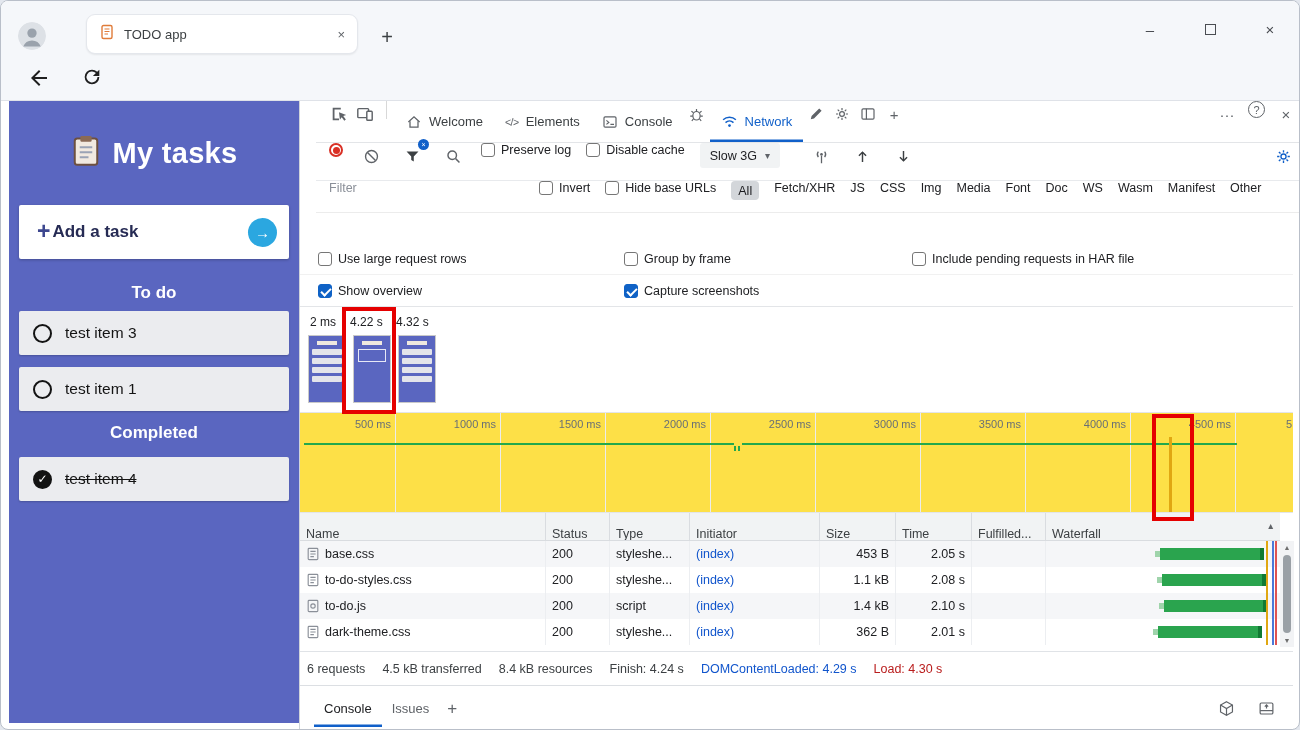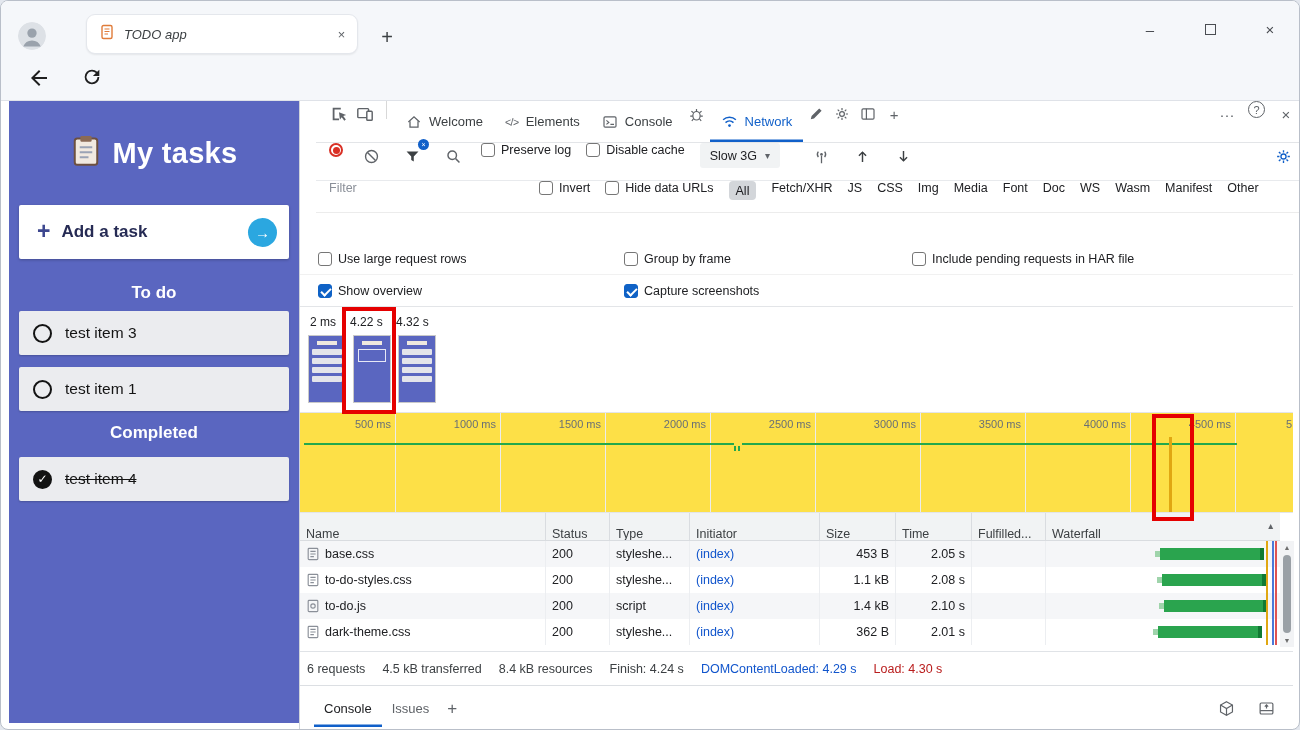--- a/index.html
+++ b/index.html
@@ -3,21 +3,21 @@
 <meta charset="utf-8">
 <style>
   * { margin:0; padding:0; box-sizing:border-box; }
   html,body { width:1300px; height:730px; overflow:hidden; }
   body { font-family:"Liberation Sans","DejaVu Sans",sans-serif; background:#e3e7ee; }
   .window { position:relative; width:1300px; height:730px; background:#fff; border:1px solid #b9bfc9; border-radius:8px; overflow:hidden; }
 
   
   .chrome { position:absolute; left:0; top:0; width:100%; height:100px; background:#f5f7fa; border-bottom:1px solid #dfe2e8; }
   .avatar { position:absolute; left:17px; top:21px; width:28px; height:28px; border-radius:50%; overflow:hidden; }
-  .btab { position:absolute; left:85px; top:13px; width:272px; height:40px; background:#fff; border:1px solid #e4e7ec; border-radius:9px; box-shadow:0 1px 2px rgba(0,0,0,.07); display:flex; align-items:center; gap:9px; padding:2px 12px;font-style:italic; }
+  .btab { position:absolute; left:85px; top:13px; width:272px; height:40px; background:#fff; border:1px solid #e4e7ec; border-radius:9px; box-shadow:0 1px 2px rgba(0,0,0,.07); display:flex; align-items:center; gap:9px; padding:2px 12px; }
   .btab-title { font-size:13px; color:#3c4043; flex:1; white-space:nowrap; overflow:hidden; }
   .tclose { font-size:13px; color:#5f6368; cursor:default; }
   .newtab { position:absolute; left:372px; top:22px; width:28px; height:28px; display:flex; align-items:center; justify-content:center; font-size:20px; color:#3c4043; }
   .wctrls { position:absolute; right:14px; top:14px; display:flex; align-items:center; gap:30px; color:#4a4d52; }
   .wc { width:30px; height:28px; display:flex; align-items:center; justify-content:center; font-size:15px; }
   .maxbox { width:11px; height:11px; border:1.5px solid #4a4d52; display:inline-block; }
   .navrow { position:absolute; left:0; top:56px; width:100%; height:44px; }
   .navbtn { position:absolute; top:9px; width:26px; height:26px; }
   .urlpill { position:absolute; left:125px; top:62px; width:1105px; height:35px; background:#fff; border:1px solid #e1e4e9; border-radius:18px; box-shadow:0 1px 2px rgba(0,0,0,.05); display:flex; align-items:center; gap:9px; padding:0 16px; }
   .url { font-size:14px; white-space:nowrap; }
@@ -25,21 +25,21 @@
   .url .domain { color:#1b1b1f; font-weight:bold; }
   .url .path { color:#1b1b1f; font-weight:bold; }
   .moredots { position:absolute; right:18px; top:68px; font-size:16px; font-weight:bold; color:#3c4043; letter-spacing:1px; }
 
   
   .app { position:absolute; left:8px; top:100px; width:290px; height:622px; background:#5a66c0; }
   .app-title { display:flex; align-items:center; justify-content:center; gap:12px; padding-top:33px; }
   .app-title h1 { color:#fff; font-size:29px; letter-spacing:.3px; }
   .add-card { position:absolute; left:10px; top:104px; width:270px; height:54px; background:#fff; border-radius:2px; display:flex; align-items:center; padding:0 12px; box-shadow:0 1px 3px rgba(0,0,0,.25); cursor:pointer; }
   .add-plus { color:#3d478f; font-size:23px; font-weight:bold; margin:0 2px 2px 6px; }
-  .add-label { color:#262b54; font-size:17px; font-weight:bold; margin-left:9px; }
+  .add-label { color:#262b54; font-size:17px; font-weight:bold; }
   .add-go { margin-left:auto; width:29px; height:29px; border-radius:50%; background:#2ba7e0; color:#fff; display:flex; align-items:center; justify-content:center; }
   .add-go i { font-style:normal; font-weight:bold; font-size:15px; }
   .sec-h { position:absolute; width:100%; text-align:center; color:#fff; font-size:17px; font-weight:bold; }
   .task { position:absolute; left:10px; width:270px; height:44px; background:#ebecef; border-radius:2px; display:flex; align-items:center; gap:13px; padding:0 14px; box-shadow:0 1px 2px rgba(0,0,0,.2); }
   .ring { width:19px; height:19px; border:2.5px solid #131313; border-radius:50%; flex:none; background:#ebecef; }
   .ring.filled { background:#131313; display:flex; align-items:center; justify-content:center; }
   .ring.filled i { font-style:normal; color:#fff; font-size:12px; font-weight:bold; }
   .task-label { font-size:15.5px; color:#141414; }
   .task.done .task-label { text-decoration:line-through; }
 
@@ -359,21 +359,21 @@
     </div>
 
     <div class="dtbar" style="top:80px;height:32px;border-bottom:1px solid #ececec;padding:0 13px;gap:15px;">
       <input class="f-input" placeholder="Filter" style="">
       <span class="opt">
         <span class="cb"></span>
         <span class="lb">Invert</span>
       </span>
       <span class="opt">
         <span class="cb"></span>
-        <span class="lb">Hide data URLs</span>
+        <span class="lb">Hide base URLs</span>
       </span>
       <span class="chip">All</span>
       <span class="ftype">Fetch/XHR</span>
       <span class="ftype">JS</span>
       <span class="ftype">CSS</span>
       <span class="ftype">Img</span>
       <span class="ftype">Media</span>
       <span class="ftype">Font</span>
       <span class="ftype">Doc</span>
       <span class="ftype">WS</span>

